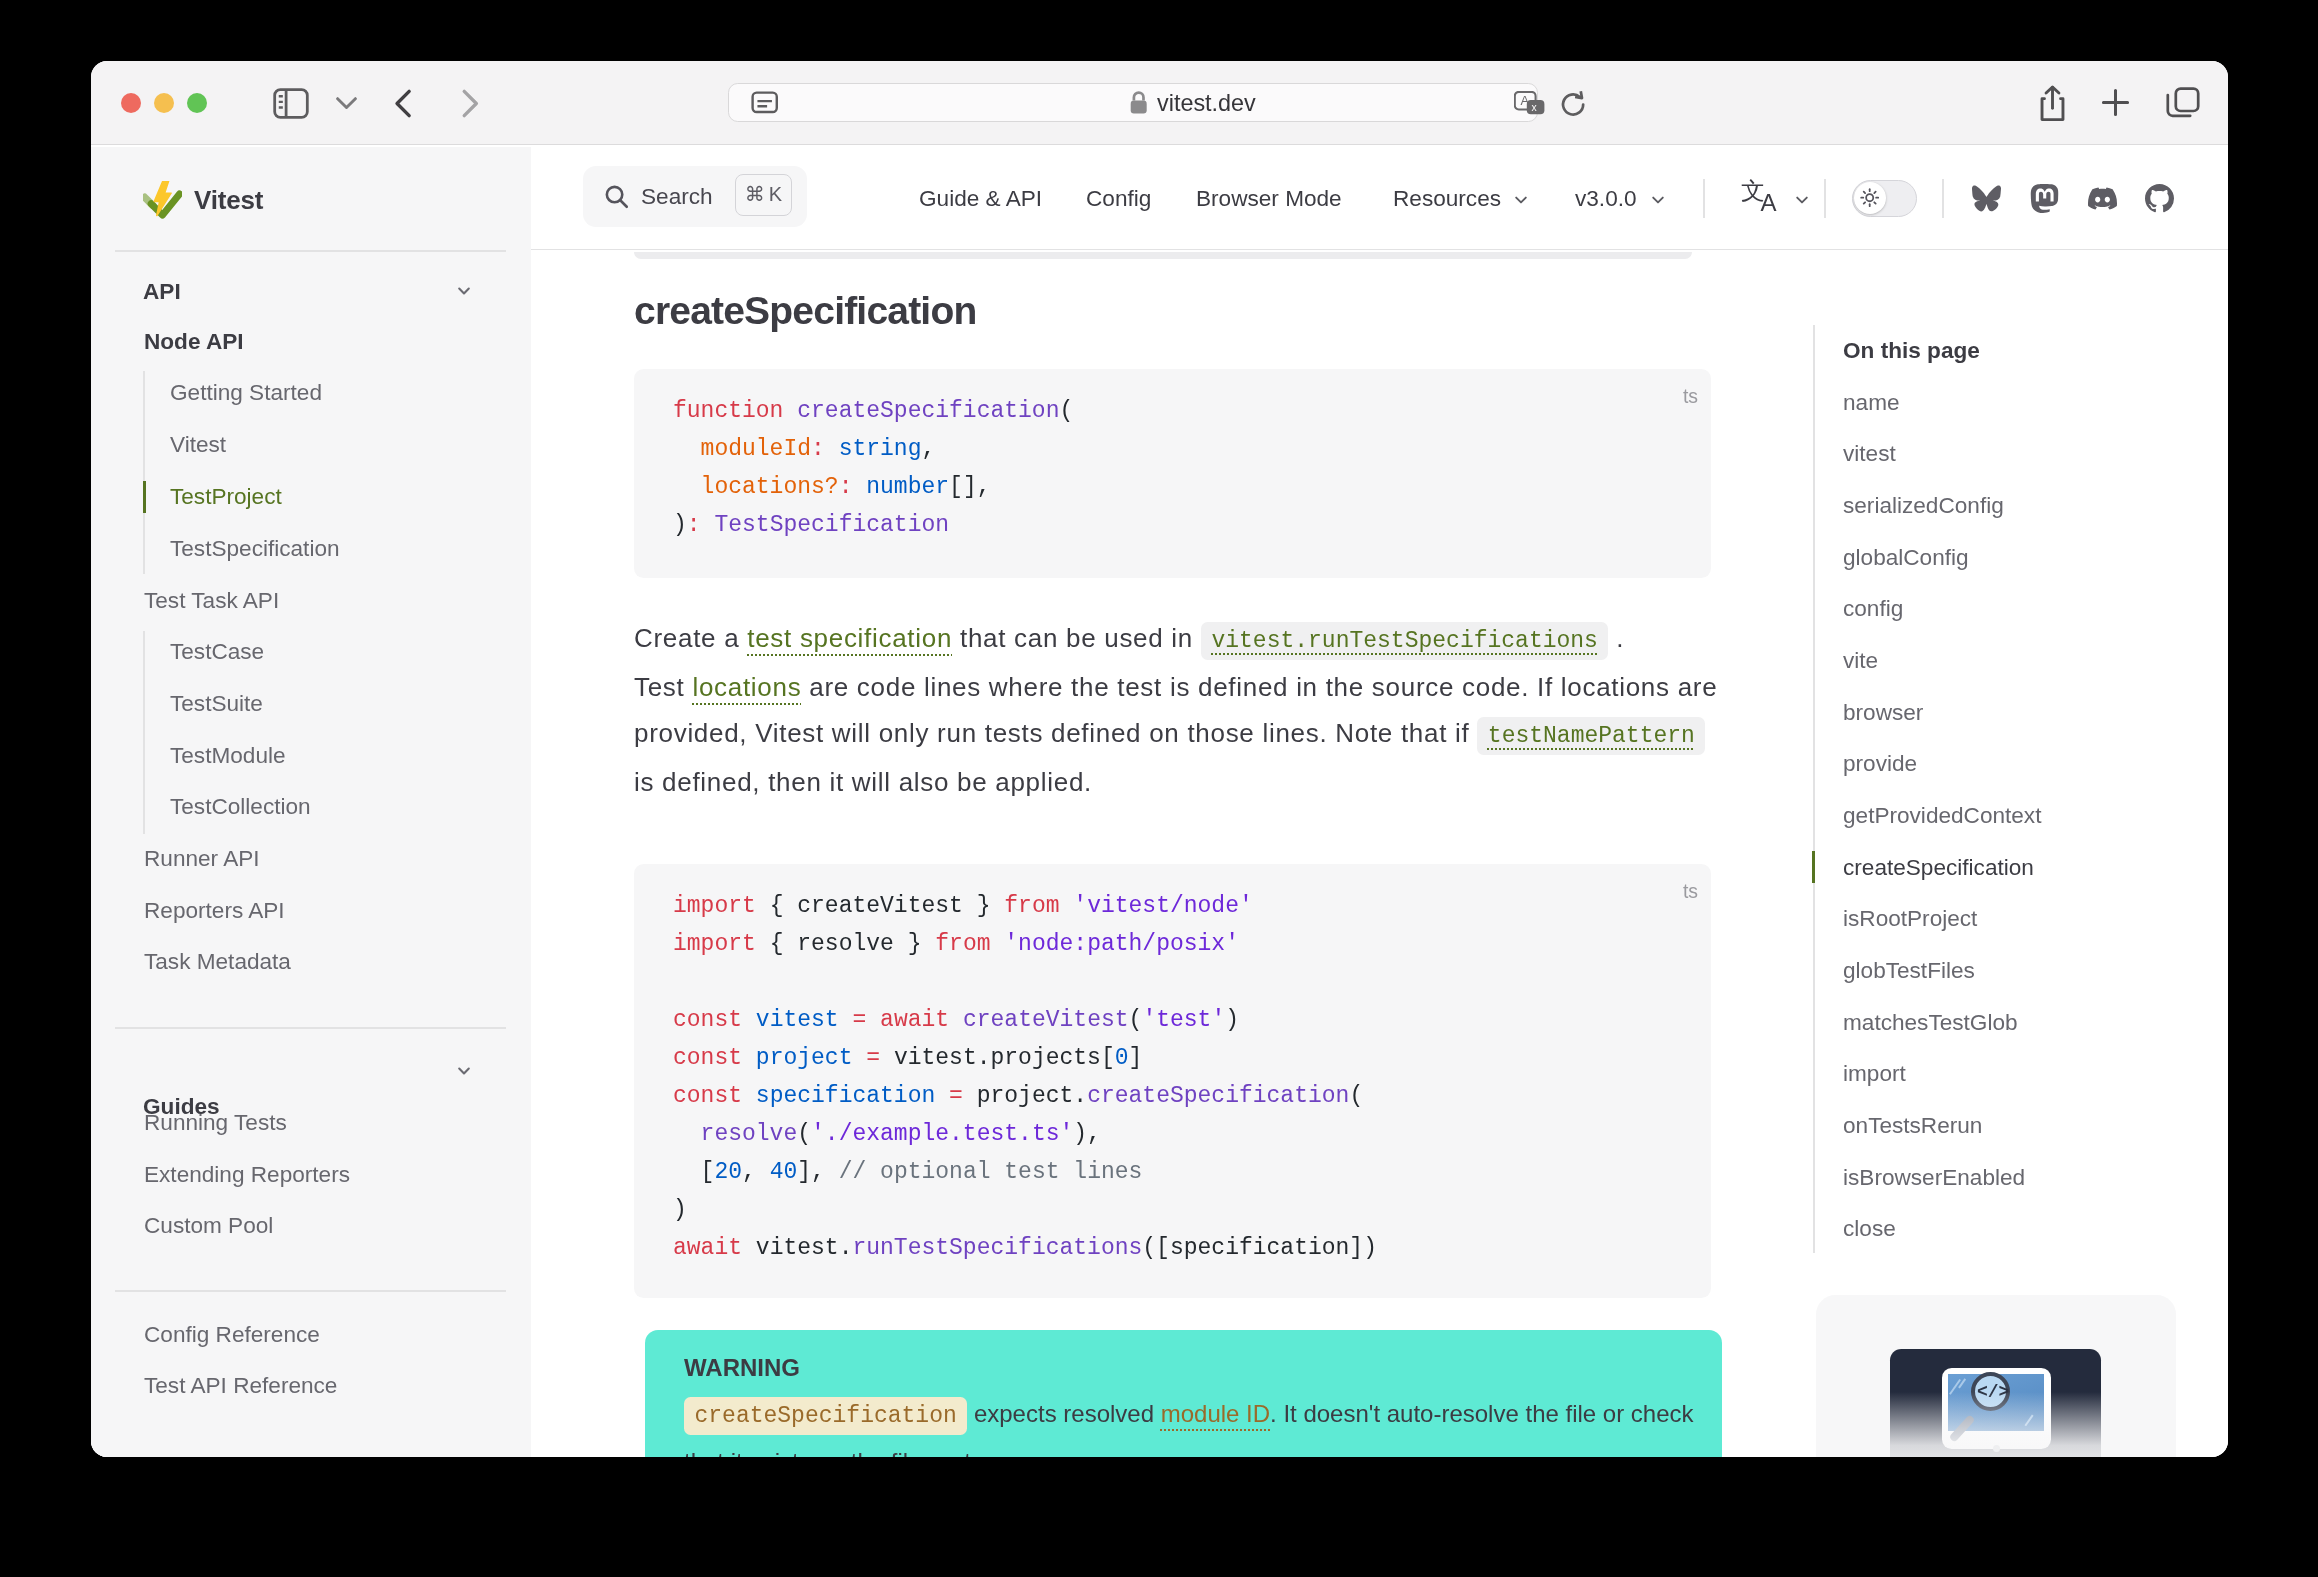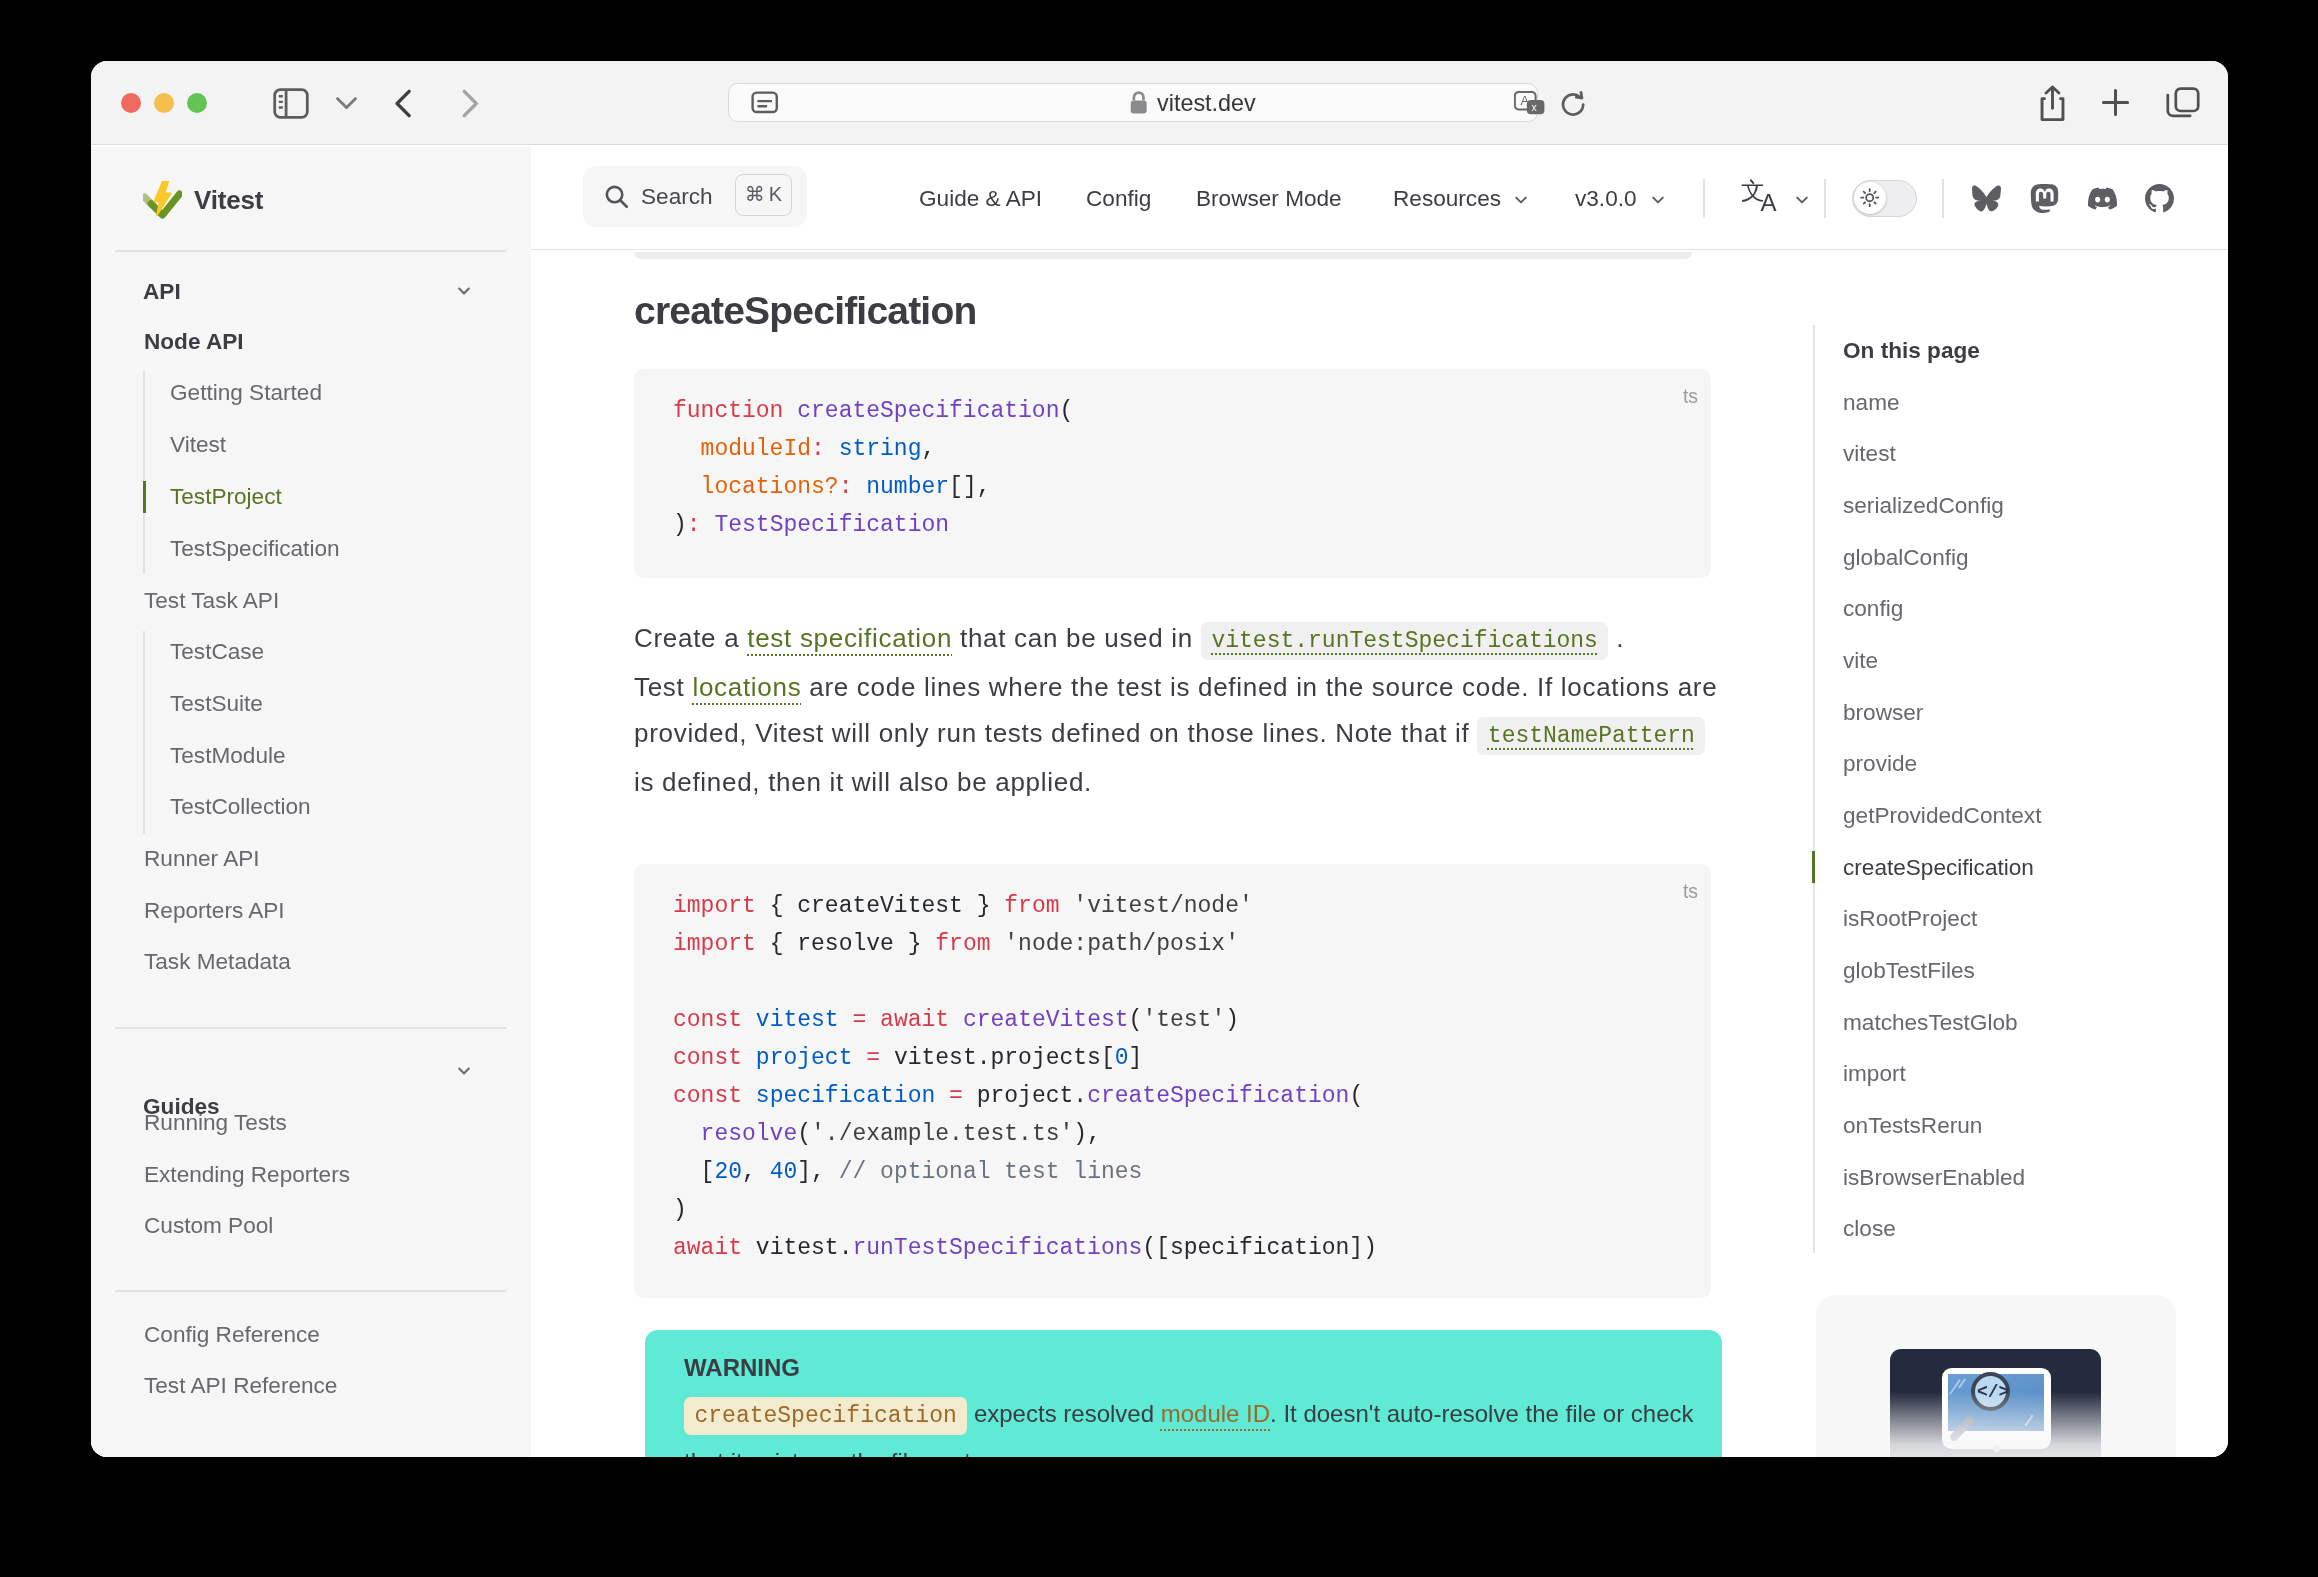--- a/index.html
+++ b/index.html
@@ -25,21 +25,21 @@
   
   #navbar { position:absolute; left:440px; top:0; width:1697px; height:103px; background:#fff; border-bottom:1.6px solid #e2e2e3; }
   .navlink { font-size:22.6px; font-weight:500; color:#3c3c43; white-space:nowrap; }
   
   #main { position:absolute; left:440px; top:103px; width:1372px; height:1207px; background:#fff; }
   .codeblock { position:absolute; left:103px; width:1077px; background:#f6f6f7; border-radius:9.7px; }
   .code { font-family:"Liberation Mono", monospace; font-size:23px; line-height:38px; white-space:pre; }
   .cl { height:38px; }
   .tslab { position:absolute; top:16px; right:13px; font-size:19.4px; color:#9a9a9f; font-family:"Liberation Sans",sans-serif; }
   .red { color:#d73a49; } .purple { color:#6f42c1; } .blue { color:#005cc5; }
-  .orange { color:#e36209; } .navy { color:#404040; } .gray { color:#6a737d; }
+  .orange { color:#e36209; } .navy { color:#6d28d9; } .gray { color:#6a737d; }
   .dark { color:#24292e; }
   .para { position:absolute; left:103px; font-size:26px; letter-spacing:0.7px; color:#3c3c43; line-height:46px; white-space:nowrap; }
   .glink { color:#567421; text-decoration:underline dotted #567421 2px; text-underline-offset:6.5px; }
   .chip { font-family:"Liberation Mono", monospace; font-size:23px; letter-spacing:0; background:#f0f0f1; border-radius:6.5px; padding:5.7px 10.5px; color:#567421;text-align:center; }
   .chipu { text-decoration:underline dotted #567421 2px; text-underline-offset:5.7px; }
   
   #aside { position:absolute; left:1632px; top:103px; width:414px; height:1207px; background:#fff; }
   .astext { position:absolute; left:120px; font-size:22.6px; font-weight:500; color:#67676e; white-space:nowrap; }
   .asdark { color:#3c3c43; }
 </style>

